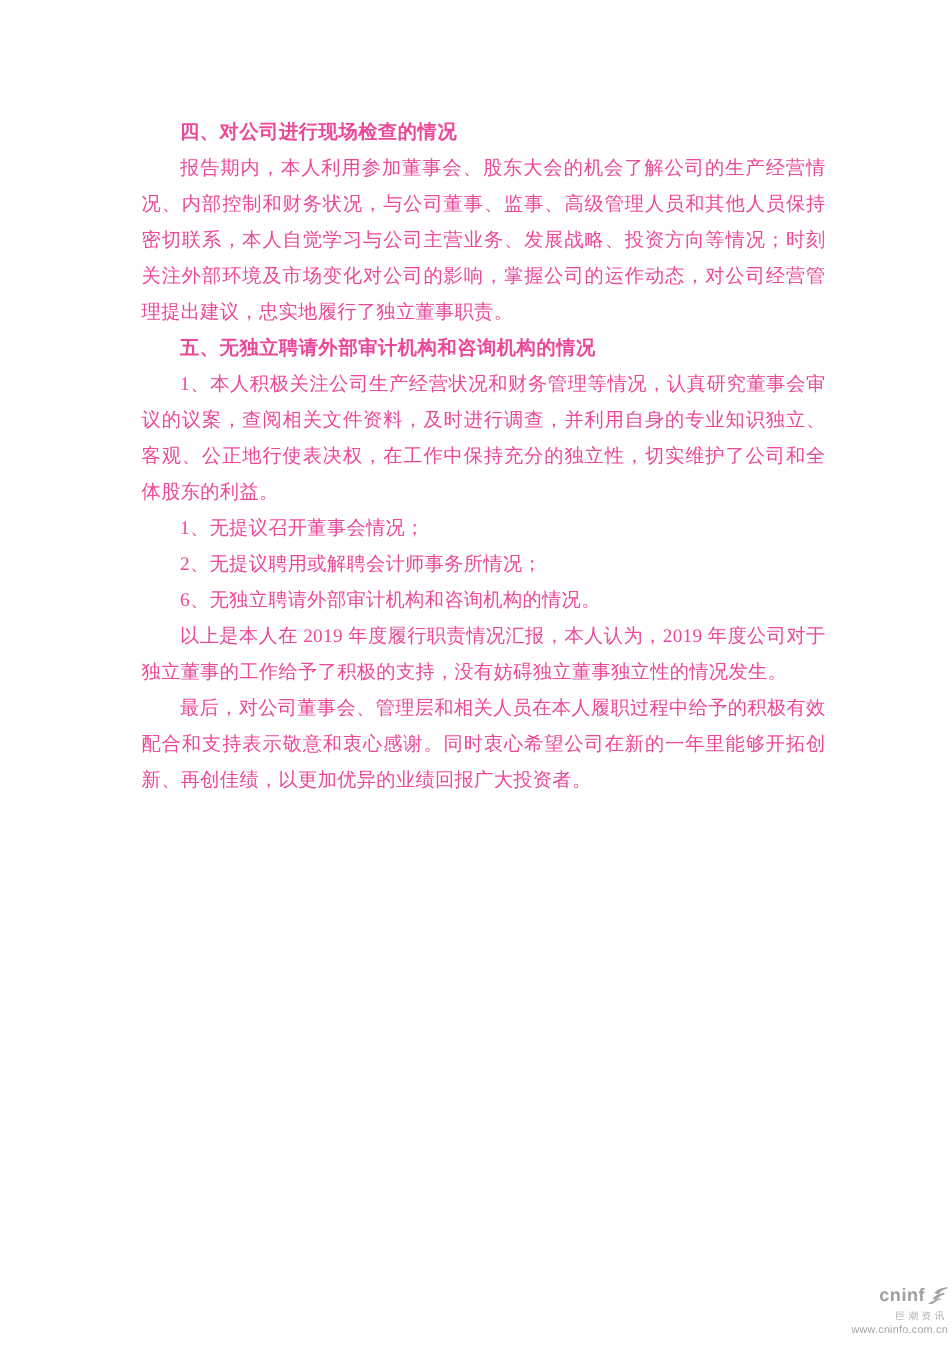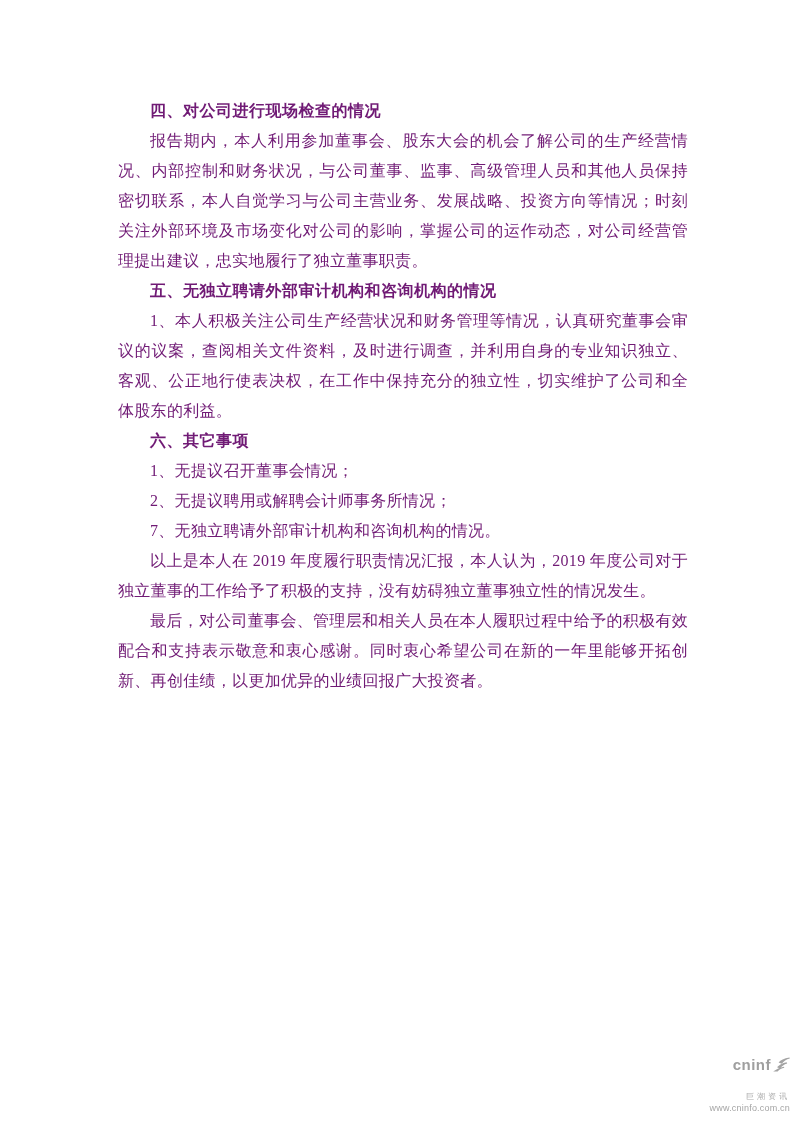--- a/index.html
+++ b/index.html
@@ -13,21 +13,21 @@
     height: 1122px;
     background: #ffffff;
     overflow: hidden;
     font-family: "Liberation Serif", serif;
   }
   .content {
     position: absolute;
     left: 118px;
     top: 96px;
     width: 570px;
-    color: #701a75;
+    color: #ec4899;
   }
   .block {
     margin: 0;
     font-size: 16px;
     line-height: 30px;
     text-indent: 32px;
     text-align: justify;
     text-justify: inter-ideograph;
     letter-spacing: 0.3px;
   }
@@ -57,44 +57,43 @@
     font-weight: bold;
     letter-spacing: 0.5px;
     color: #9f9f9f;
   }
   .wm-swirl {
     display: inline-block;
   }
   .wm-brand {
     font-size: 8px;
     letter-spacing: 3px;
-    margin-top: 18px;
+    margin-top: 2px;
     color: #ababab;
   }
   .wm-url {
     font-size: 9px;
     letter-spacing: 0.2px;
     margin-top: 3px;
     color: #a5a5a5;
     text-align: center;
   }
 </style>
 </head>
 <body>
 
 <div class="page">
   <div class="content">
     <p class="block heading">四、对公司进行现场检查的情况</p>
     <p class="block">报告期内，本人利用参加董事会、股东大会的机会了解公司的生产经营情况、内部控制和财务状况，与公司董事、监事、高级管理人员和其他人员保持密切联系，本人自觉学习与公司主营业务、发展战略、投资方向等情况；时刻关注外部环境及市场变化对公司的影响，掌握公司的运作动态，对公司经营管理提出建议，忠实地履行了独立董事职责。</p>
     <p class="block heading">五、无独立聘请外部审计机构和咨询机构的情况</p>
     <p class="block">1、本人积极关注公司生产经营状况和财务管理等情况，认真研究董事会审议的议案，查阅相关文件资料，及时进行调查，并利用自身的专业知识独立、客观、公正地行使表决权，在工作中保持充分的独立性，切实维护了公司和全体股东的利益。</p>
-    <p class="block heading">六、其它事项</p>
     <p class="block">1、无提议召开董事会情况；</p>
     <p class="block">2、无提议聘用或解聘会计师事务所情况；</p>
-    <p class="block">7、无独立聘请外部审计机构和咨询机构的情况。</p>
+    <p class="block">6、无独立聘请外部审计机构和咨询机构的情况。</p>
     <p class="block">以上是本人在 2019 年度履行职责情况汇报，本人认为，2019 年度公司对于独立董事的工作给予了积极的支持，没有妨碍独立董事独立性的情况发生。</p>
     <p class="block">最后，对公司董事会、管理层和相关人员在本人履职过程中给予的积极有效配合和支持表示敬意和衷心感谢。同时衷心希望公司在新的一年里能够开拓创新、再创佳绩，以更加优异的业绩回报广大投资者。</p>
   </div>
 
   <div class="watermark">
     <div class="wm-row1">
       <span class="wm-wordmark">cninf</span>
       <span class="wm-swirl">
         <svg width="17" height="15" viewBox="0 0 17 15">
           <g fill="#a3a3a3">

